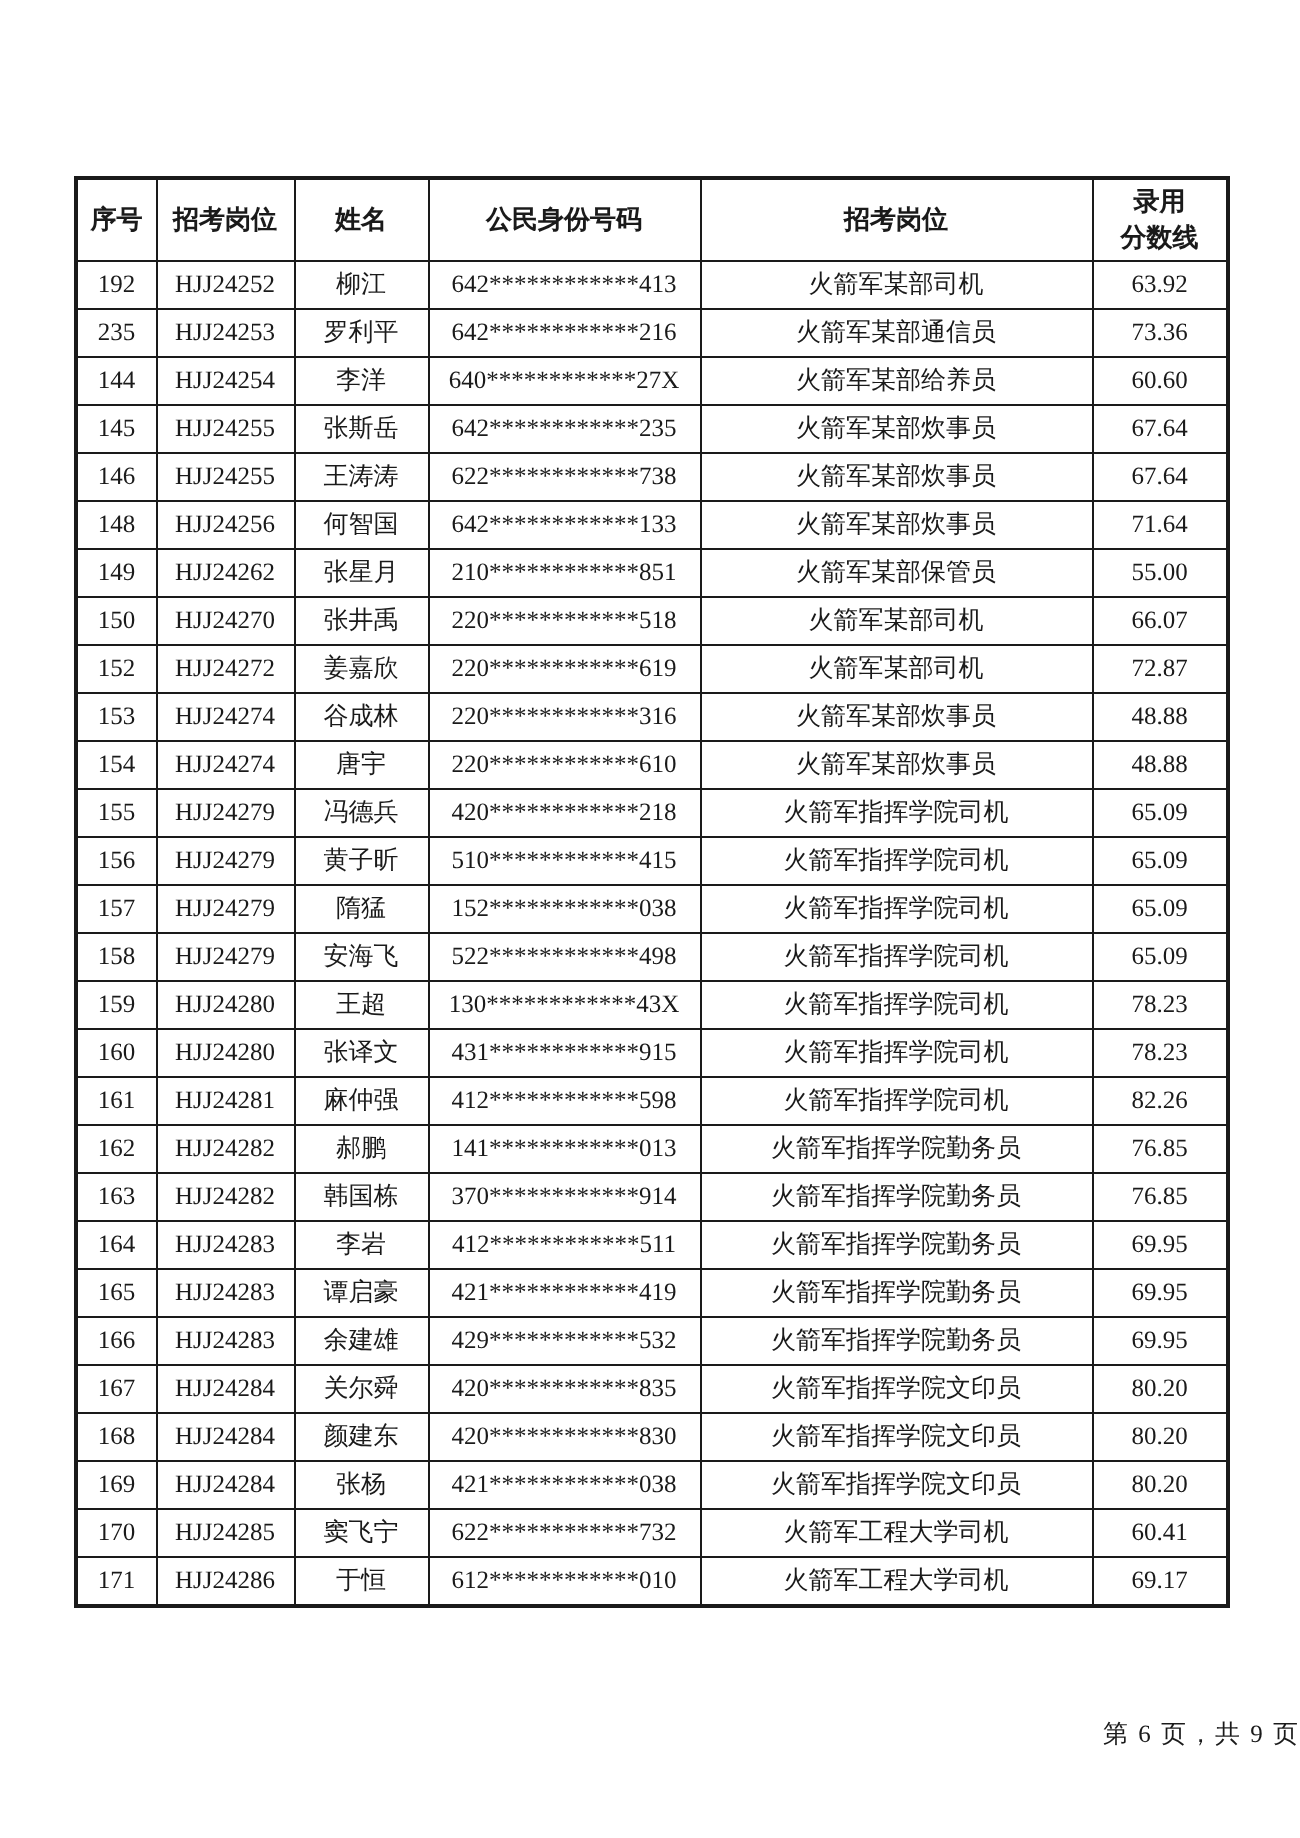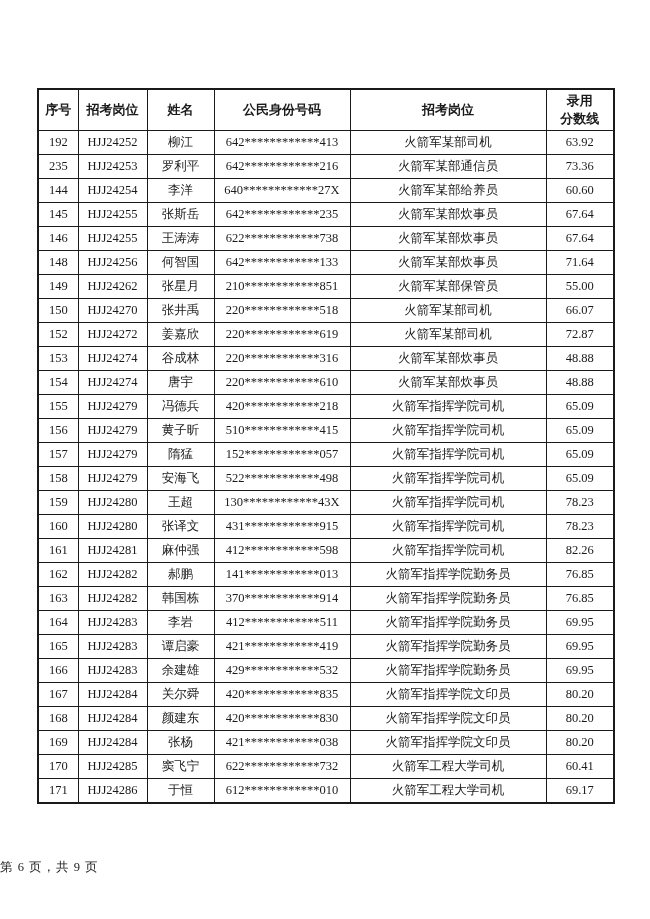--- a/index.html
+++ b/index.html
@@ -51,21 +51,21 @@
   col.c-code    { width: 69px; }
   col.c-name    { width: 67px; }
   col.c-id      { width: 136px; }
   col.c-pos     { width: 196px; }
   col.c-score   { width: 68px; }
   .footer {
     position: absolute;
     left: 0;
     top: 859px;
     width: 100%;
-    text-align: left;
+    text-align: right;
     font-size: 12.5px;
     color: #1a1a1a;
     letter-spacing: 1px;
   }
 </style>
 </head>
 <body>
 
 <div class="page">
 
@@ -191,21 +191,21 @@
           <td>HJJ24279</td>
           <td>黄子昕</td>
           <td>510************415</td>
           <td>火箭军指挥学院司机</td>
           <td>65.09</td>
         </tr>
         <tr>
           <td>157</td>
           <td>HJJ24279</td>
           <td>隋猛</td>
-          <td>152************057</td>
+          <td>152************038</td>
           <td>火箭军指挥学院司机</td>
           <td>65.09</td>
         </tr>
         <tr>
           <td>158</td>
           <td>HJJ24279</td>
           <td>安海飞</td>
           <td>522************498</td>
           <td>火箭军指挥学院司机</td>
           <td>65.09</td>

